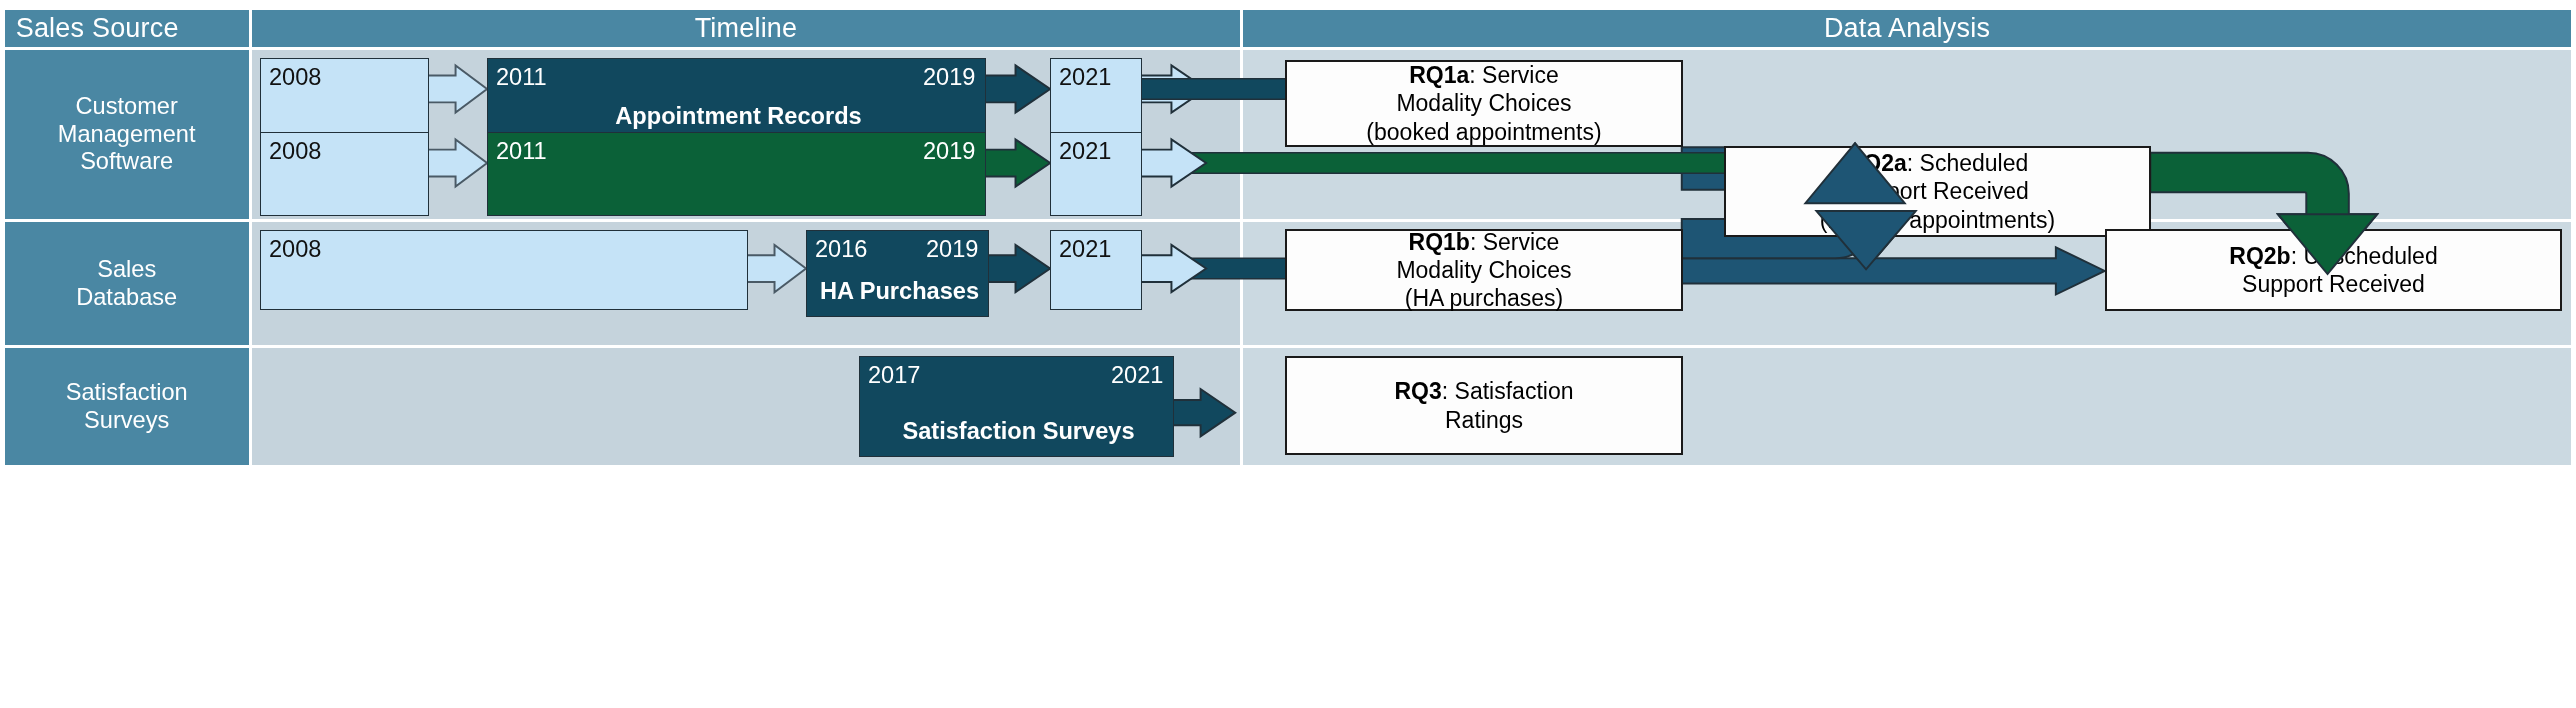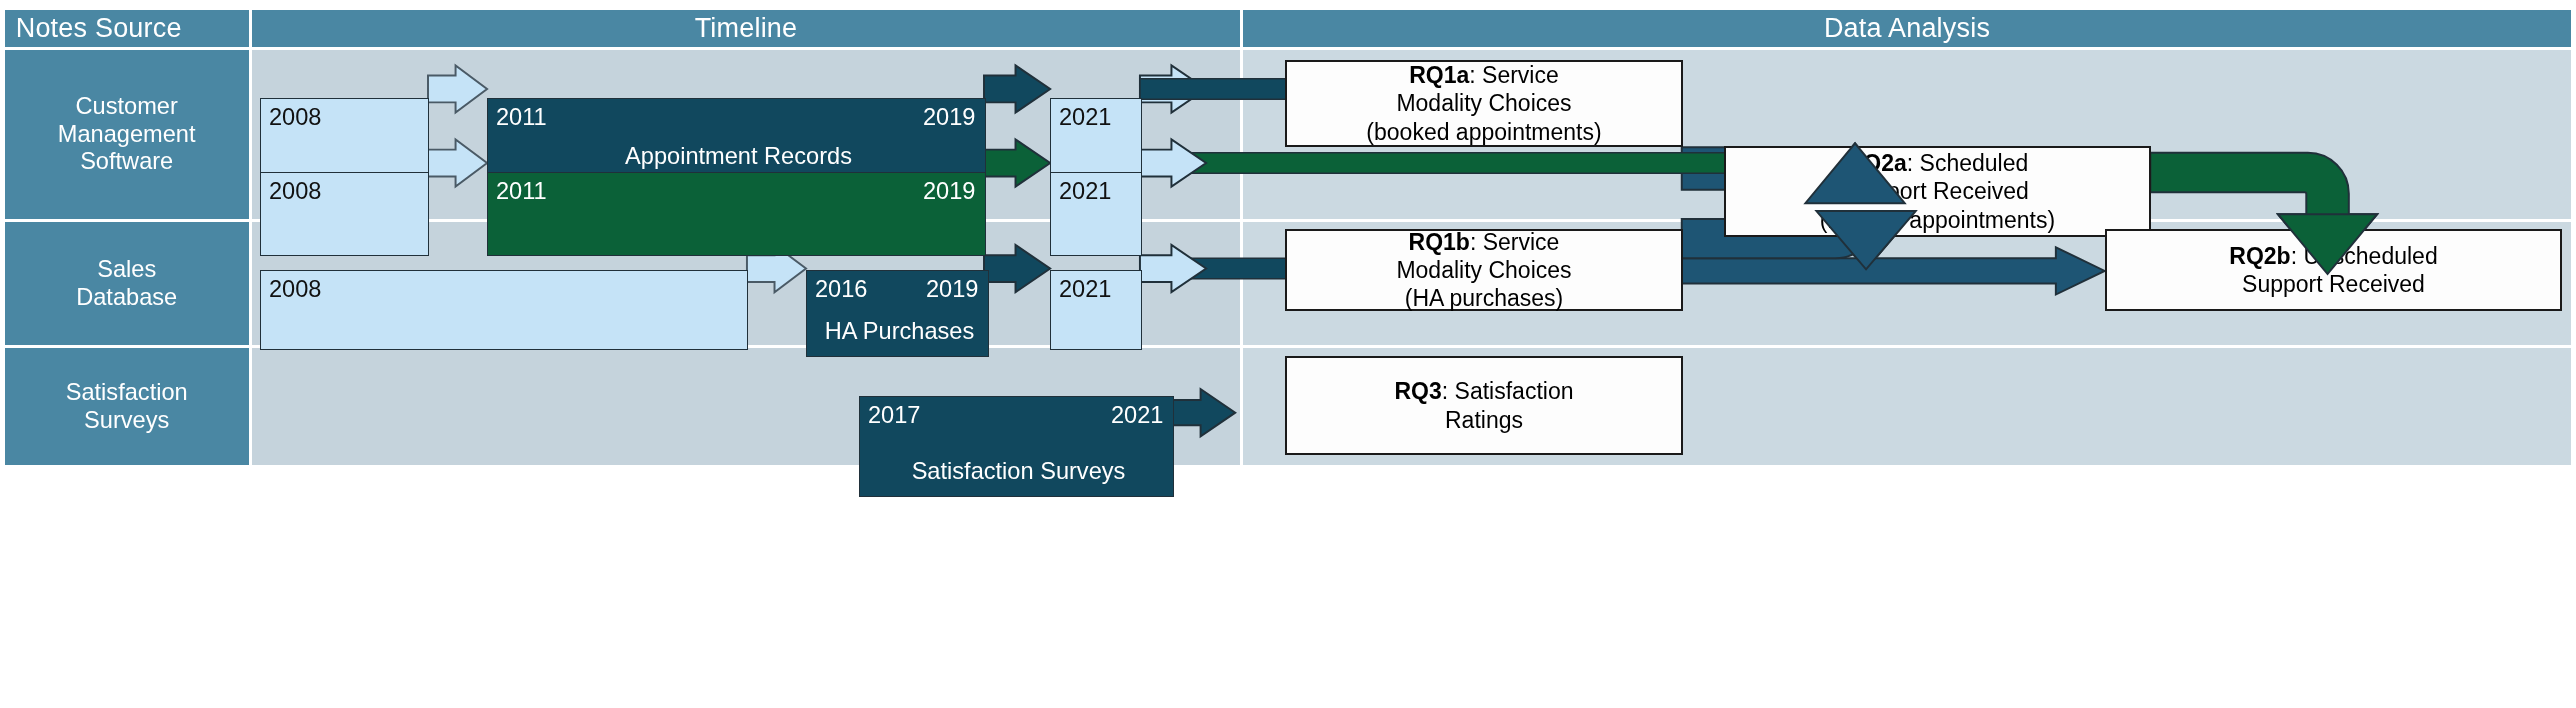--- a/index.html
+++ b/index.html
@@ -16,51 +16,51 @@
 
   
   .srccell{background:#4A87A3;color:#ffffff;display:flex;align-items:center;justify-content:center;
            text-align:center;font-size:23.6px;line-height:1.16;}
 
   
   .rowbg-timeline{background:#C5D3DC;}
   .rowbg-analysis{background:#CBD9E1;}
 
   
-  .tlbox{border:1.6px solid #20303A;box-sizing:border-box;position:absolute;margin-top:40px;}
+  .tlbox{border:1.6px solid #20303A;box-sizing:border-box;position:absolute;}
   .tlbox.light{background:#C5E3F7;}
   .tlbox.dark{background:#11485E;}
   .tlbox.green{background:#0B6138;}
   .yr{position:absolute;font-size:23.6px;line-height:1;}
   .yr.l{left:7.9px;top:7px;}
   .yr.r{right:9.5px;top:7px;}
   .yr.onlight{color:#111111;}
   .yr.ondark{color:#ffffff;}
-  .tlname{position:absolute;left:4px;right:0;bottom:11px;text-align:center;color:#ffffff;font-size:23.6px;}
+  .tlname{position:absolute;left:4px;right:0;bottom:11px;text-align:center;color:#ffffff;font-size:23.6px;font-weight:bold;}
 
   
   .rqbox{background:#FDFDFD;border:2.4px solid #1a1a1a;box-sizing:border-box;
          display:flex;align-items:center;justify-content:center;text-align:center;
          font-size:23px;line-height:1.22;color:#000000;z-index:40;}
   .rqbox b{font-weight:bold;}
 
   
   svg.layer{position:absolute;left:0;top:0;width:2576px;height:708px;pointer-events:none;}
   svg.layer.under{z-index:20;}
   svg.layer.over{z-index:60;}
 
   
   .gut{background:#ffffff;position:absolute;}
 </style>
 </head>
 <body>
 
 <div id="stage">
 
-  <div class="abs hdr hdr-src" style="left:4.7px;top:9.5px;width:244px;height:38px;">Notes Source</div>
+  <div class="abs hdr hdr-src" style="left:4.7px;top:9.5px;width:244px;height:38px;">Sales Source</div>
 
   <div class="abs hdr" style="left:252px;top:9.5px;width:988px;height:38px;">Timeline</div>
 
   <div class="abs hdr" style="left:1243px;top:9.5px;width:1328px;height:38px;">Data Analysis</div>
 
   <div class="abs rowbg-timeline" style="left:252px;top:50px;width:988px;height:169px;"></div>
   <div class="abs rowbg-analysis" style="left:1243px;top:50px;width:1328px;height:169px;"></div>
 
   <div class="abs rowbg-timeline" style="left:252px;top:222px;width:988px;height:123px;"></div>
   <div class="abs rowbg-analysis" style="left:1243px;top:222px;width:1328px;height:123px;"></div>

